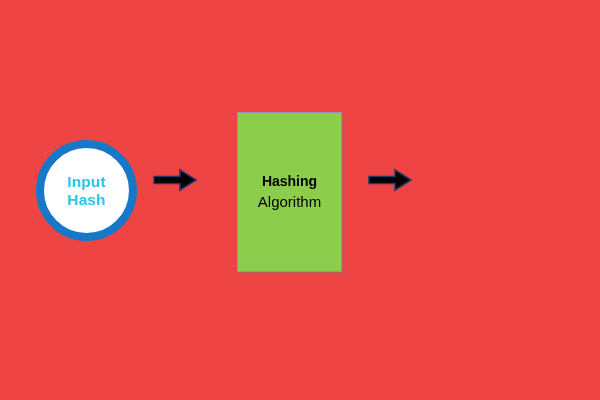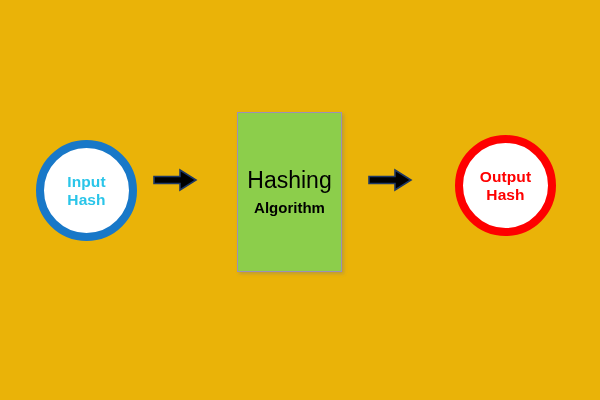--- a/index.html
+++ b/index.html
@@ -11,21 +11,21 @@
     width: 600px;
     height: 400px;
     background: #ffffff;
     font-family: "Liberation Sans", sans-serif;
     overflow: hidden;
   }
   #diagram-canvas {
     position: relative;
     width: 600px;
     height: 400px;
-    background: #eab308;
+    background: #ef4444;
   }
 
   
   .ring-node {
     position: absolute;
     box-sizing: border-box;
     border-radius: 50%;
     display: flex;
     flex-direction: column;
     align-items: center;
@@ -80,27 +80,27 @@
     box-shadow: 2px 2px 3px rgba(120,120,130,0.38);
     display: flex;
     flex-direction: column;
     align-items: center;
     justify-content: center;
     text-align: center;
     line-height: 1.2;
   }
   #node-hashing-algorithm .box-line-primary {
     color: #000000;
-    font-weight: normal;
-    font-size: 23px;
+    font-weight: bold;
+    font-size: 14px;
     white-space: nowrap;
   }
   #node-hashing-algorithm .box-line-secondary {
     color: #000000;
-    font-weight: bold;
+    font-weight: normal;
     font-size: 15px;
     white-space: nowrap;
     margin-top: 4px;
   }
 
   
   .flow-arrow {
     position: absolute;
     width: 46px;
     height: 28px;
@@ -129,18 +129,14 @@
     <span class="box-line-primary">Hashing</span>
     <span class="box-line-secondary">Algorithm</span>
   </div>
 
   <div class="flow-arrow" id="arrow-algorithm-to-output">
     <svg viewBox="0 0 46 28" xmlns="http://www.w3.org/2000/svg">
       <polygon points="2,10.5 28,10.5 28,4 44,14 28,24 28,17.5 2,17.5" fill="#000000" stroke="#1f3864" stroke-width="1.6" stroke-linejoin="miter"></polygon>
     </svg>
   </div>
 
-  <div class="ring-node" id="node-output-hash">
-    <span class="node-line">Output</span>
-    <span class="node-line">Hash</span>
-  </div>
 
 </div>
 
 </body></html>

